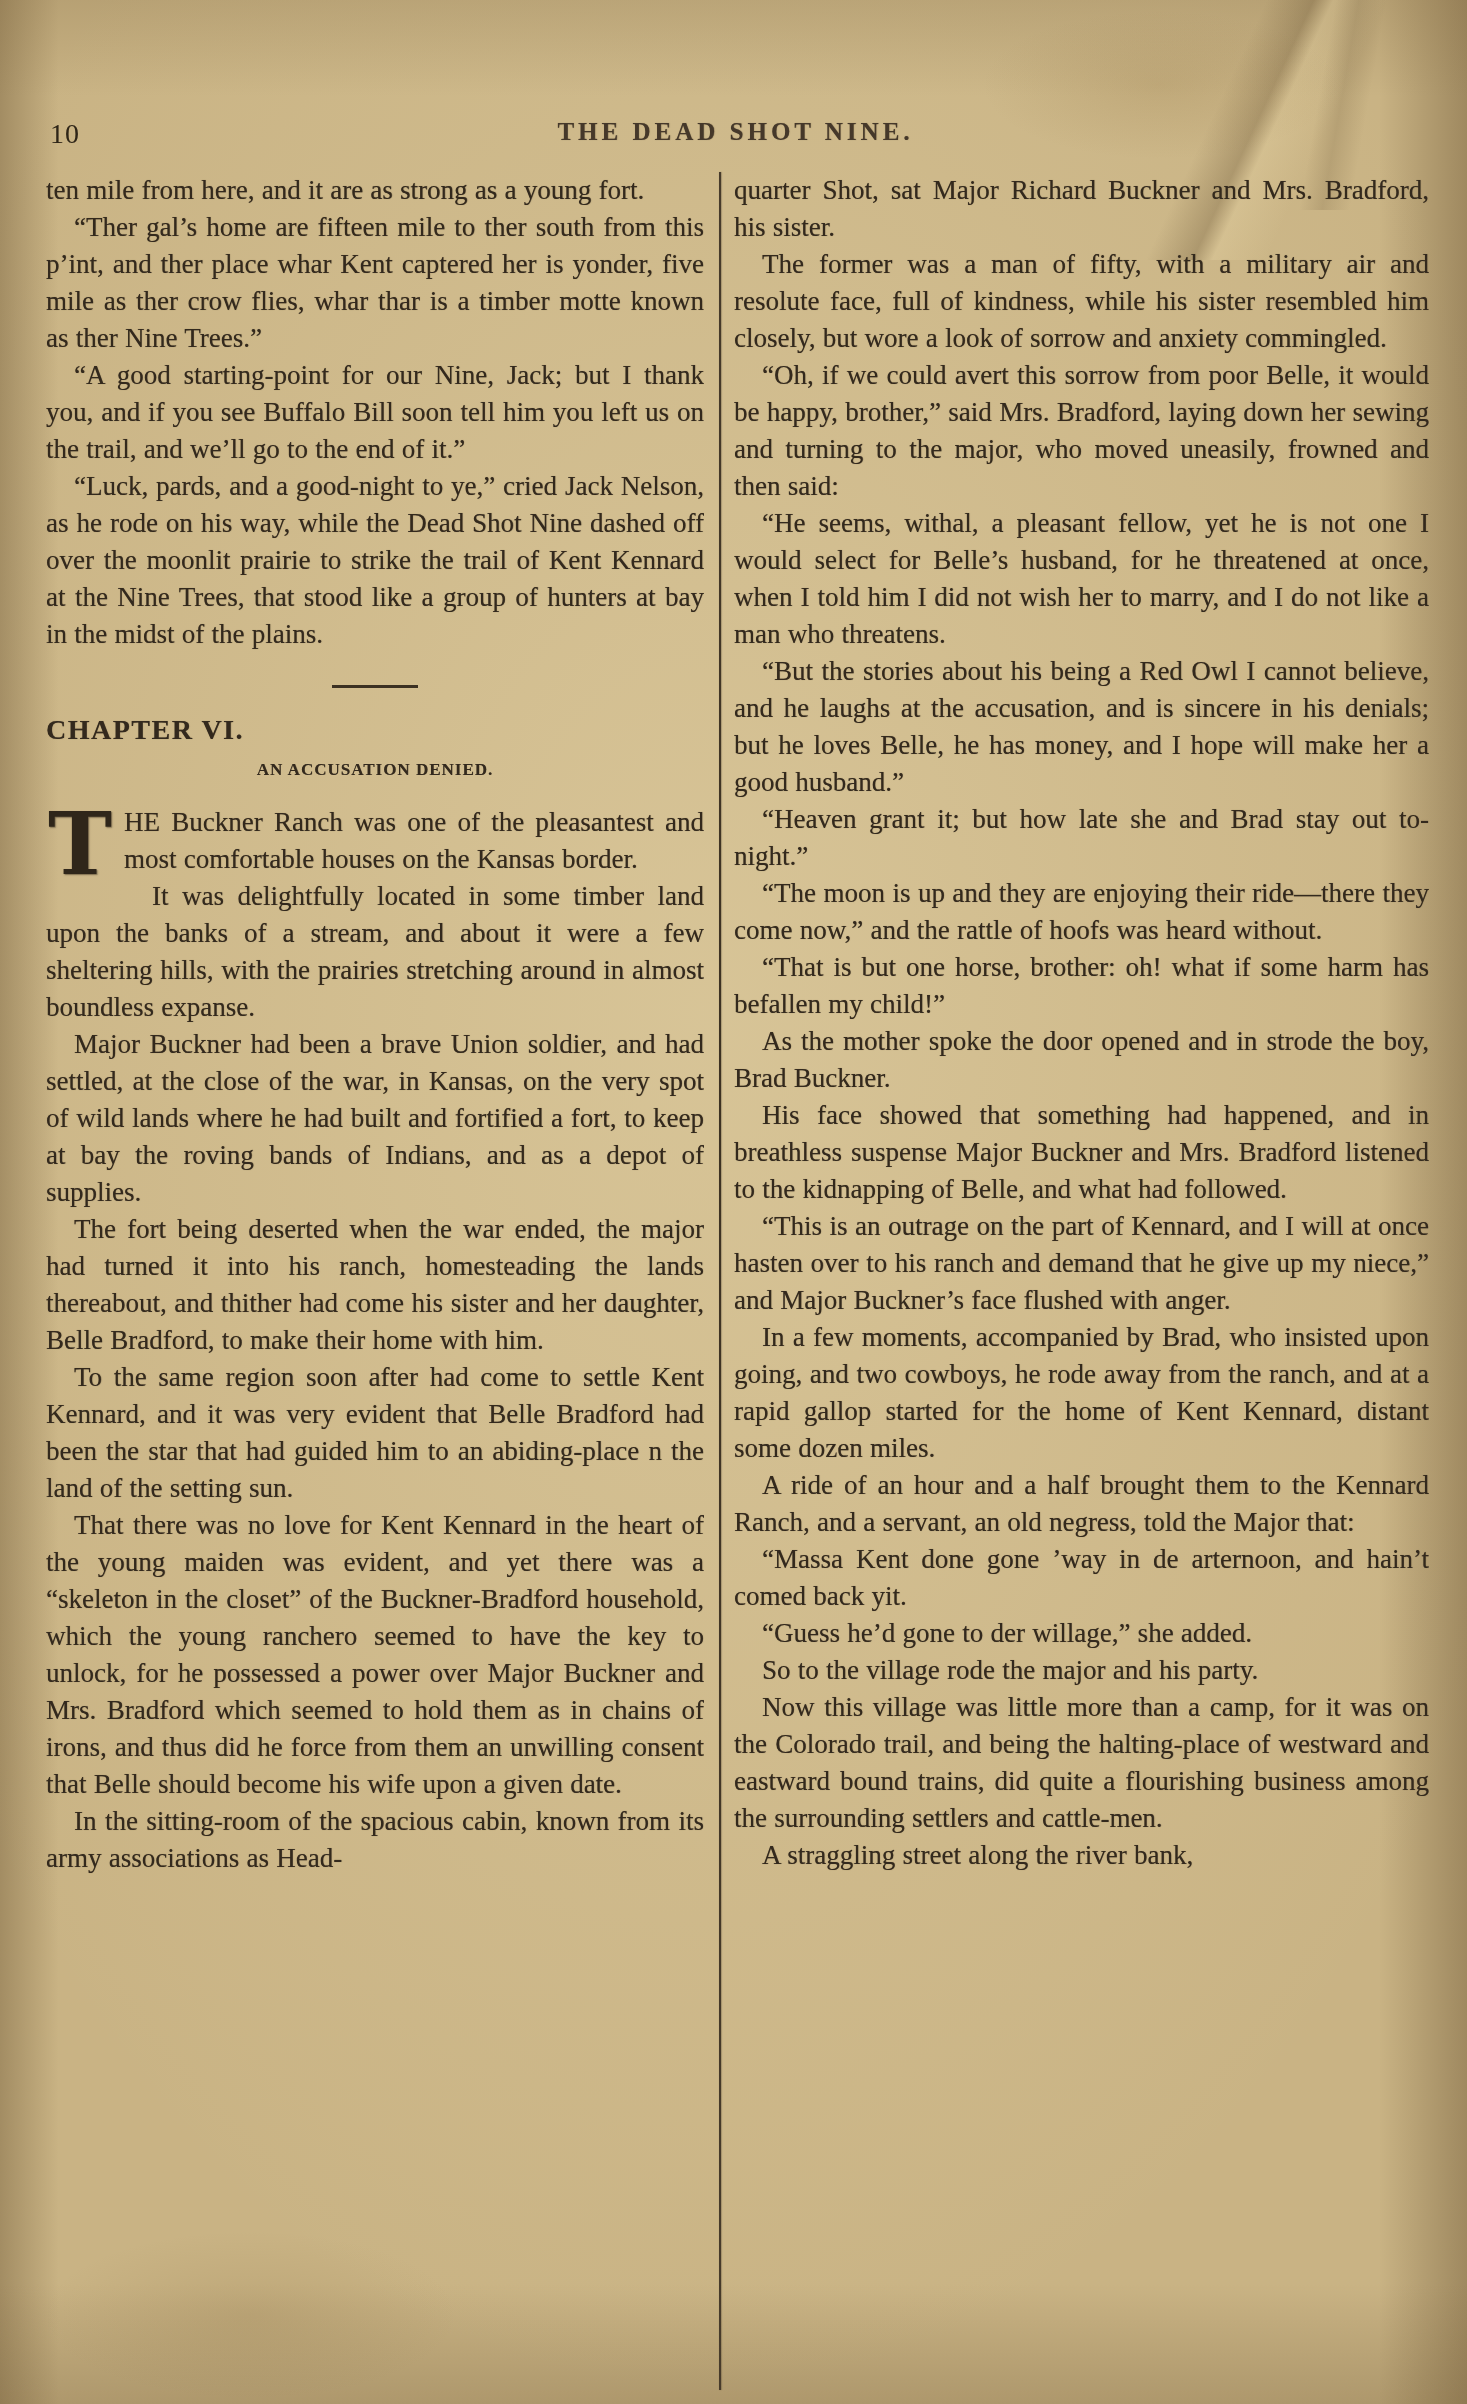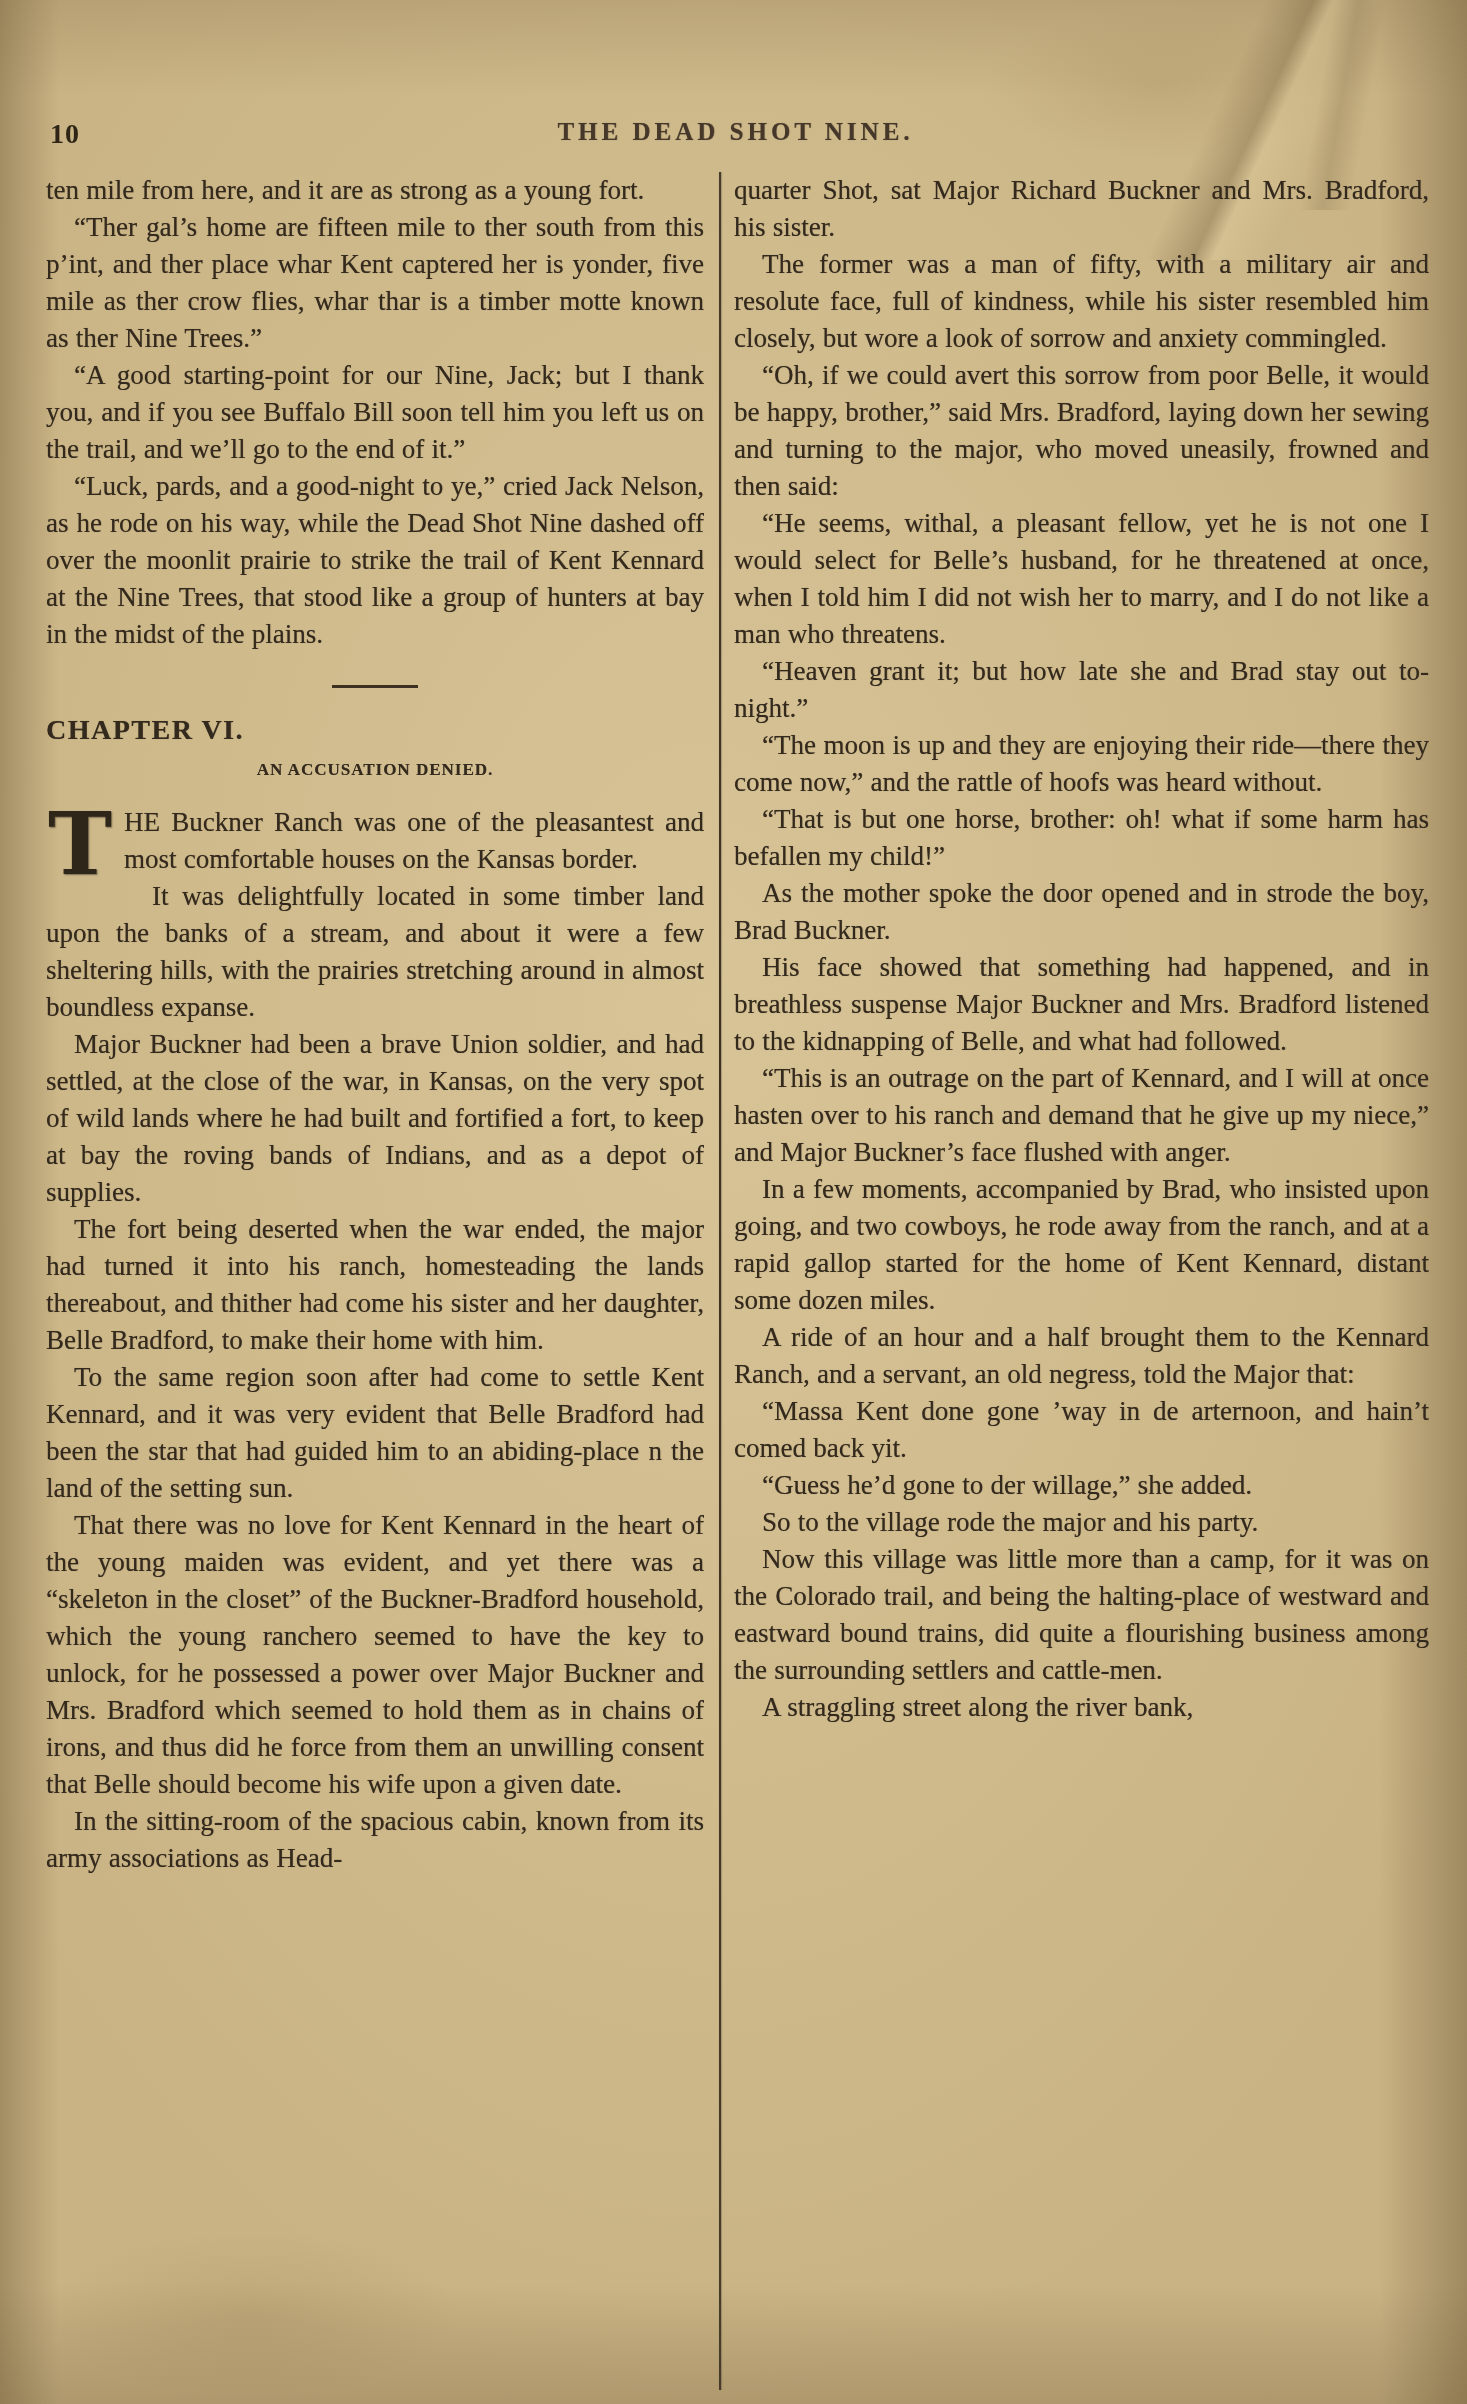--- a/index.html
+++ b/index.html
@@ -37,21 +37,21 @@
   .stain2 {
     position: absolute; top: 2230px; left: 40px; width: 420px; height: 170px;
     background: radial-gradient(ellipse at center, rgba(120,94,52,0.14), rgba(0,0,0,0) 70%);
     pointer-events: none;
   }
   .running-head {
     position: absolute; top: 118px; left: 48px; right: 44px; height: 36px;
   }
   .page-num {
     position: absolute; left: 2px; top: 0;
-    font-size: 28px; font-weight: bold; letter-spacing: 1px;
+    font-size: 28px; font-weight: normal; letter-spacing: 1px;
     color: #2e2517;
   }
   .running-title {
     display: block; text-align: center;
     font-size: 25px; font-weight: bold; letter-spacing: 4px;
     color: #45382a;
     text-shadow: 0.4px 0.4px 0.8px rgba(70,56,34,0.5);
   }
   .columns {
     position: absolute; top: 172px; left: 46px; right: 38px; bottom: 14px;
@@ -147,20 +147,21 @@
     </div>
 
     <div class="colrule"></div>
 
     <div class="col right">
       <div class="para-list continued">
           <p class="para">quarter Shot, sat Major Richard Buckner and Mrs. Bradford, his sister.</p>
           <p class="para">The former was a man of fifty, with a military air and resolute face, full of kindness, while his sister resembled him closely, but wore a look of sorrow and anxiety commingled.</p>
           <p class="para">“Oh, if we could avert this sorrow from poor Belle, it would be happy, brother,” said Mrs. Bradford, laying down her sewing and turning to the major, who moved uneasily, frowned and then said:</p>
           <p class="para">“He seems, withal, a pleasant fellow, yet he is not one I would select for Belle’s husband, for he threatened at once, when I told him I did not wish her to marry, and I do not like a man who threatens.</p>
+          <p class="para">“But the stories about his being a Red Owl I cannot believe, and he laughs at the accusation, and is sincere in his denials; but he loves Belle, he has money, and I hope will make her a good husband.”</p>
           <p class="para">“Heaven grant it; but how late she and Brad stay out to-night.”</p>
           <p class="para">“The moon is up and they are enjoying their ride—there they come now,” and the rattle of hoofs was heard without.</p>
           <p class="para">“That is but one horse, brother: oh! what if some harm has befallen my child!”</p>
           <p class="para">As the mother spoke the door opened and in strode the boy, Brad Buckner.</p>
           <p class="para">His face showed that something had happened, and in breathless suspense Major Buckner and Mrs. Bradford listened to the kidnapping of Belle, and what had followed.</p>
           <p class="para">“This is an outrage on the part of Kennard, and I will at once hasten over to his ranch and demand that he give up my niece,” and Major Buckner’s face flushed with anger.</p>
           <p class="para">In a few moments, accompanied by Brad, who insisted upon going, and two cowboys, he rode away from the ranch, and at a rapid gallop started for the home of Kent Kennard, distant some dozen miles.</p>
           <p class="para">A ride of an hour and a half brought them to the Kennard Ranch, and a servant, an old negress, told the Major that:</p>
           <p class="para">“Massa Kent done gone ’way in de arternoon, and hain’t comed back yit.</p>
           <p class="para">“Guess he’d gone to der willage,” she added.</p>

